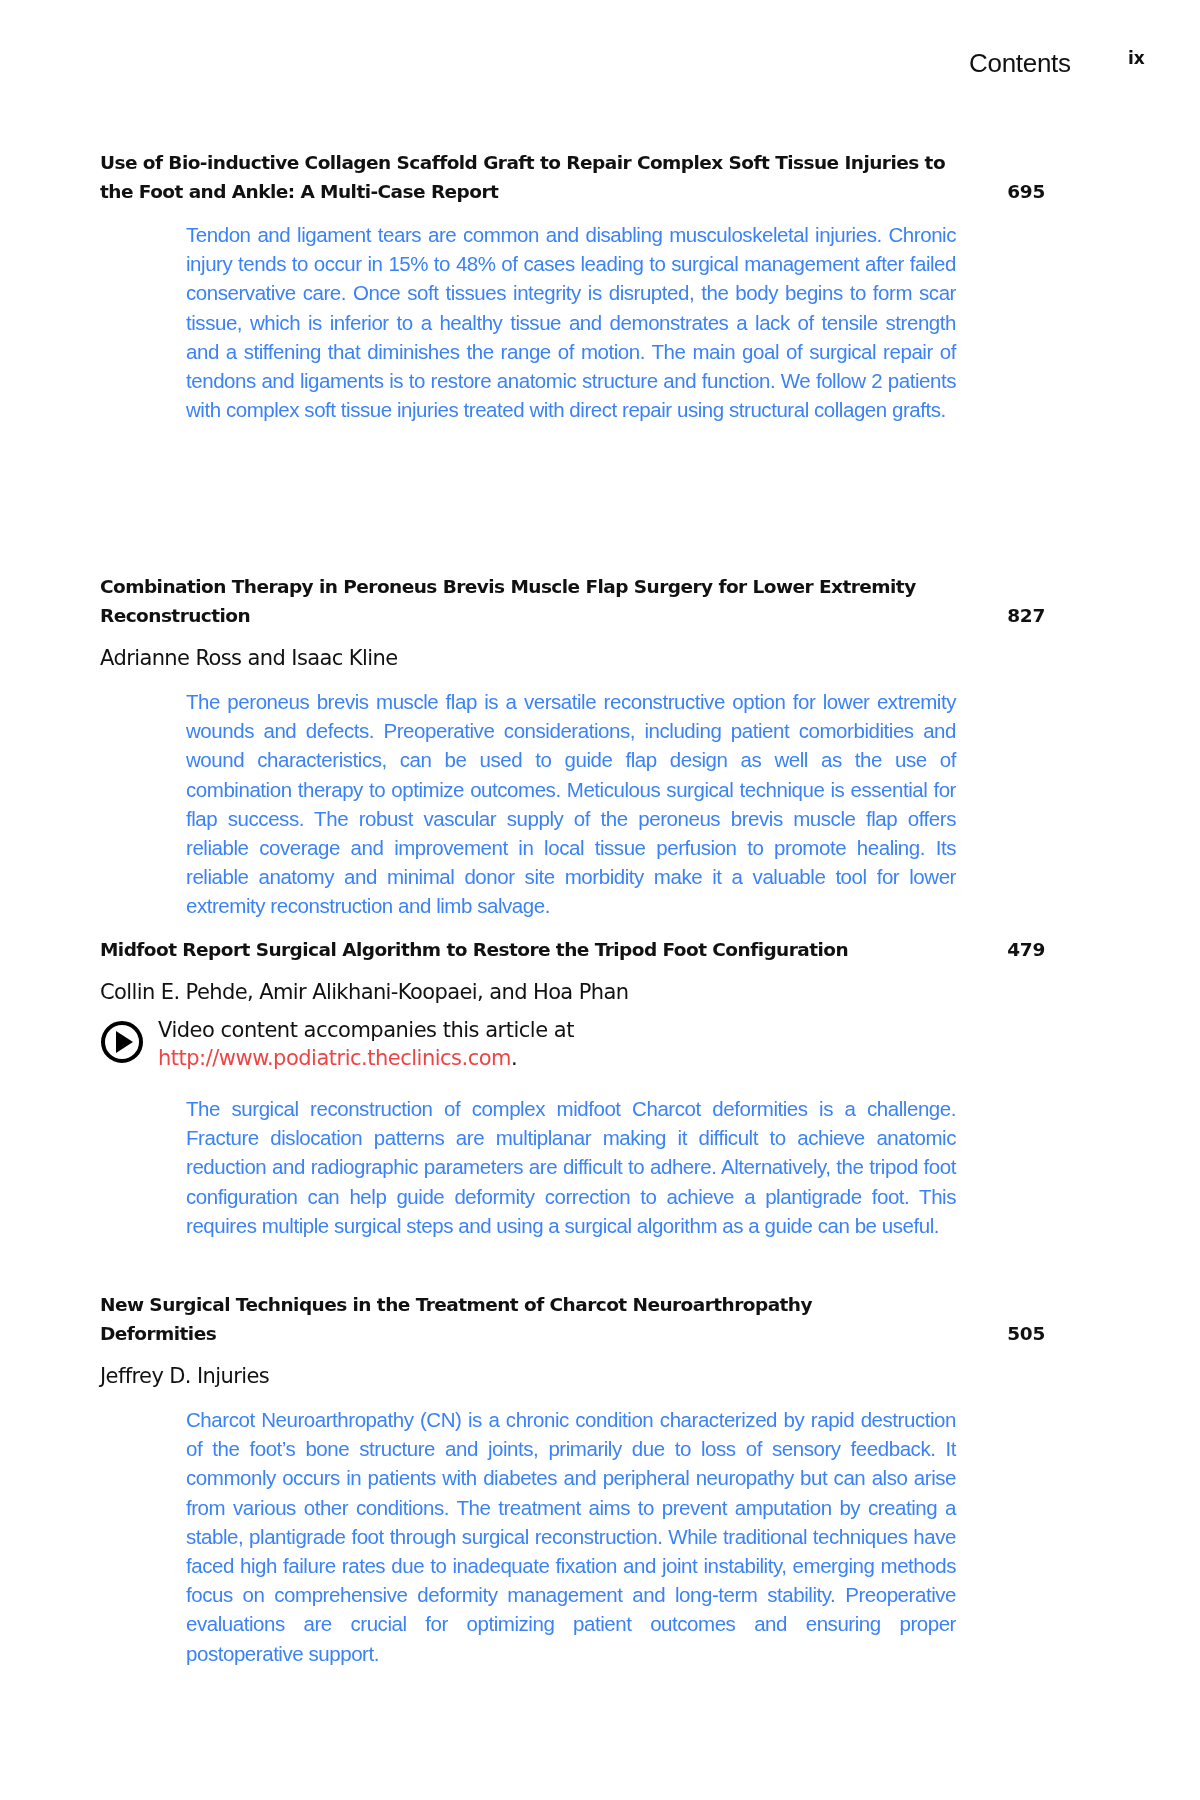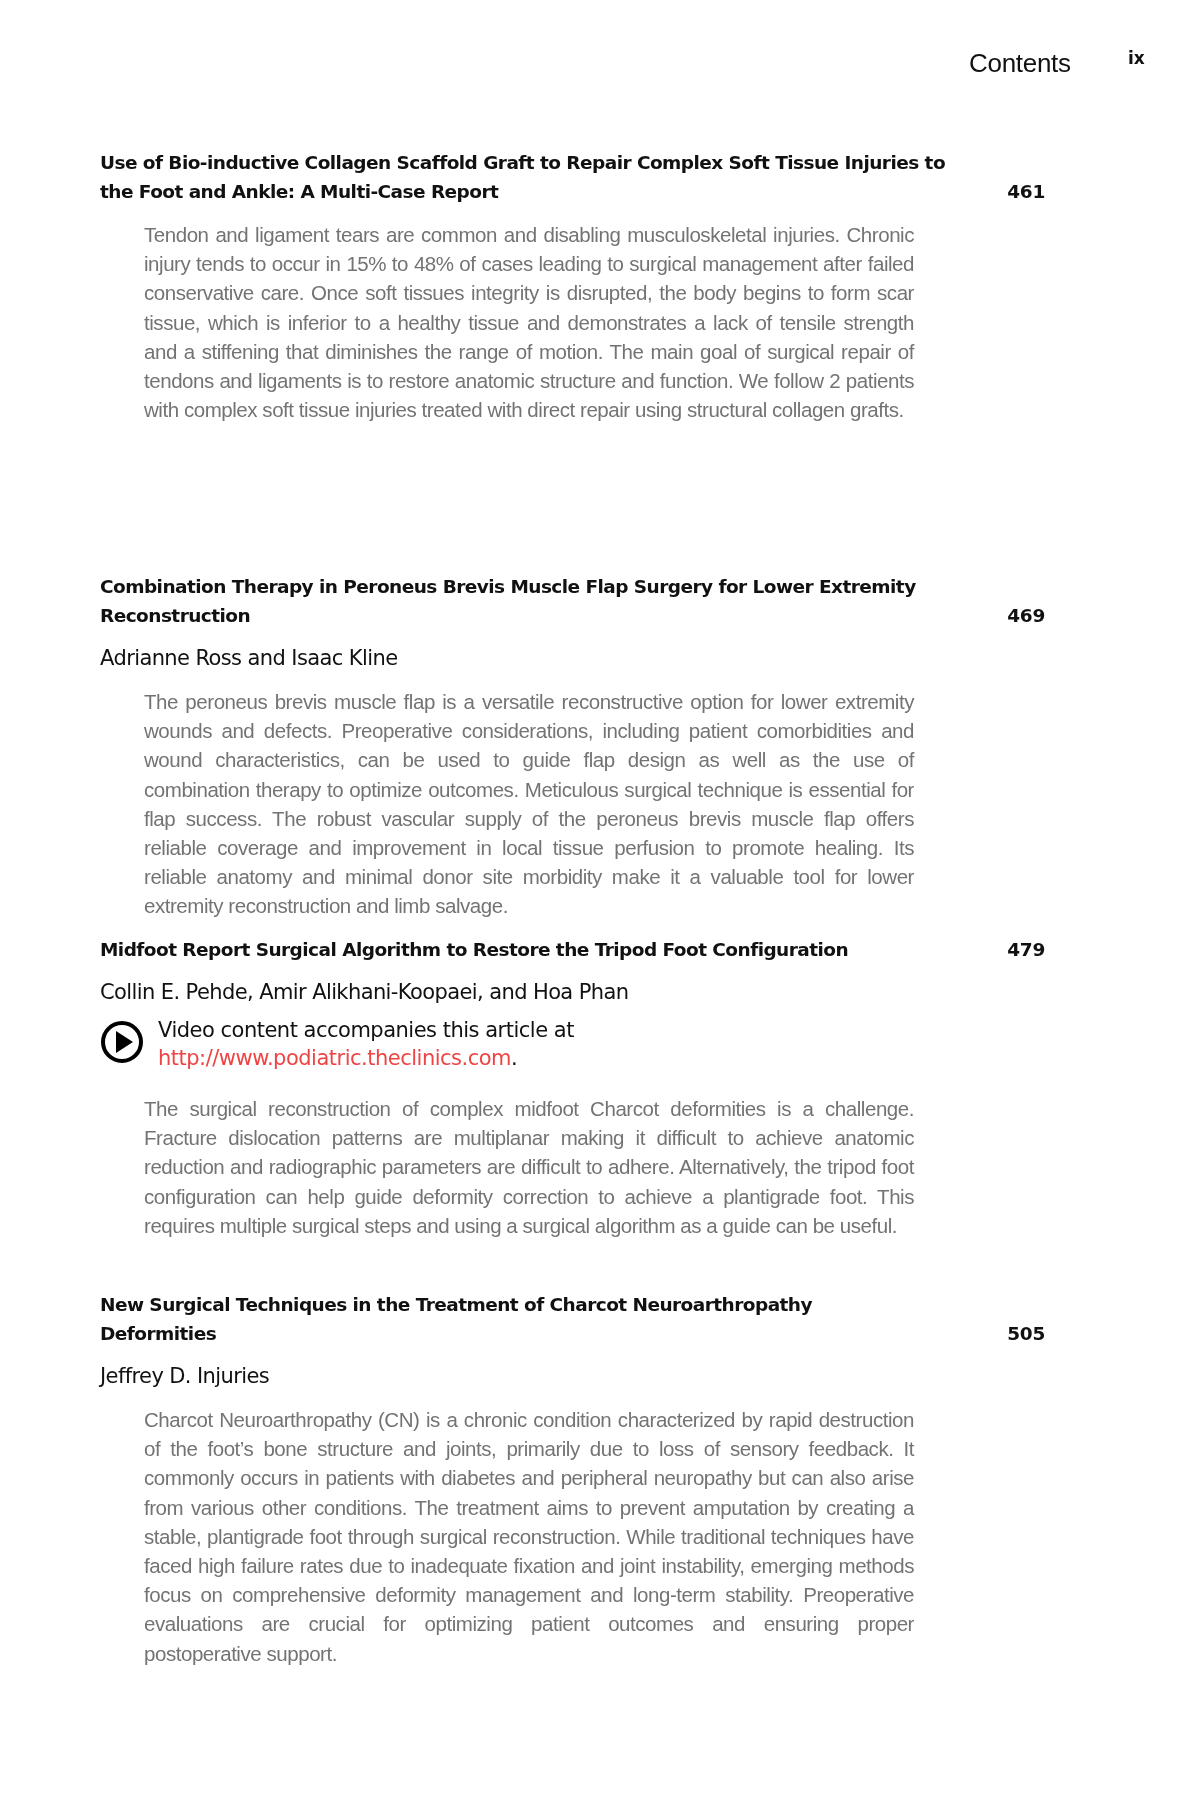--- a/index.html
+++ b/index.html
@@ -4,45 +4,45 @@
 <style>
   html, body { margin:0; padding:0; background:#ffffff; }
   body { width:1200px; height:1800px; position:relative; overflow:hidden; color:#111; }
   .header-title { position:absolute; left:969px; top:48px; font-size:26px; font-family:Liberation Sans, sans-serif; letter-spacing:-0.3px; }
   .header-page { position:absolute; left:1128px; top:48px; font-size:17px; font-weight:bold; font-family:"DejaVu Sans", sans-serif; }
   .entry { position:absolute; left:100px; width:945px; }
   .title-row { position:relative; width:945px; }
   .title { font-family:"DejaVu Sans", sans-serif; font-weight:bold; font-size:18.5px; line-height:29px; width:860px; letter-spacing:-0.55px; }
   .pageno { position:absolute; right:0; bottom:0; font-family:"DejaVu Sans", sans-serif; font-weight:bold; font-size:18.5px; line-height:29px; letter-spacing:-0.3px; }
   .authors { font-family:"DejaVu Sans", sans-serif; font-size:21px; line-height:29px; margin-top:14px; letter-spacing:-0.6px; }
-  .abstract { margin-left:44px; width:770px; font-family:"Liberation Sans", sans-serif; font-size:20.5px; line-height:29.2px; text-align:justify; hyphens:auto; margin-top:14px; letter-spacing:-0.45px; color:#737373; }
+  .abstract { margin-left:86px; width:770px; font-family:"Liberation Sans", sans-serif; font-size:20.5px; line-height:29.2px; text-align:justify; hyphens:auto; margin-top:14px; letter-spacing:-0.45px; color:#3b82f6; }
   .video { position:relative; margin-top:9px; padding-left:58px; font-family:"DejaVu Sans", sans-serif; font-size:21px; line-height:28px; letter-spacing:-0.5px; width:720px; }
   .video-icon { position:absolute; left:0; top:4px; width:44px; height:44px; }
   .link { color:#ef4444; }
 </style>
 </head>
 <body>
 
 <div>
   <span class="header-title">Contents</span>
   <span class="header-page">ix</span>
 </div>
 
 <div class="entry" style="top:148px;">
   <div class="title-row">
     <div class="title">Use of Bio-inductive Collagen Scaffold Graft to Repair Complex Soft Tissue Injuries to the Foot and Ankle: A Multi-Case Report</div>
-    <div class="pageno">461</div>
+    <div class="pageno">695</div>
   </div>
   <div class="abstract" lang="en">Tendon and ligament tears are common and disabling musculoskeletal injuries. Chronic injury tends to occur in 15% to 48% of cases leading to surgical management after failed conservative care. Once soft tissues integrity is disrupted, the body begins to form scar tissue, which is inferior to a healthy tissue and demonstrates a lack of tensile strength and a stiffening that diminishes the range of motion. The main goal of surgical repair of tendons and ligaments is to restore anatomic structure and function. We follow 2 patients with complex soft tissue injuries treated with direct repair using structural collagen grafts.</div>
 </div>
 
 <div class="entry" style="top:572px;">
   <div class="title-row">
     <div class="title">Combination Therapy in Peroneus Brevis Muscle Flap Surgery for Lower Extremity Reconstruction</div>
-    <div class="pageno">469</div>
+    <div class="pageno">827</div>
   </div>
   <div class="authors">Adrianne Ross and Isaac Kline</div>
   <div class="abstract" lang="en">The peroneus brevis muscle flap is a versatile reconstructive option for lower extremity wounds and defects. Preoperative considerations, including patient comorbidities and wound characteristics, can be used to guide flap design as well as the use of combination therapy to optimize outcomes. Meticulous surgical technique is essential for flap success. The robust vascular supply of the peroneus brevis muscle flap offers reliable coverage and improvement in local tissue perfusion to promote healing. Its reliable anatomy and minimal donor site morbidity make it a valuable tool for lower extremity reconstruction and limb salvage.</div>
 </div>
 
 <div class="entry" style="top:935px;">
   <div class="title-row">
     <div class="title" style="width:900px;">Midfoot Report Surgical Algorithm to Restore the Tripod Foot Configuration</div>
     <div class="pageno">479</div>
   </div>

